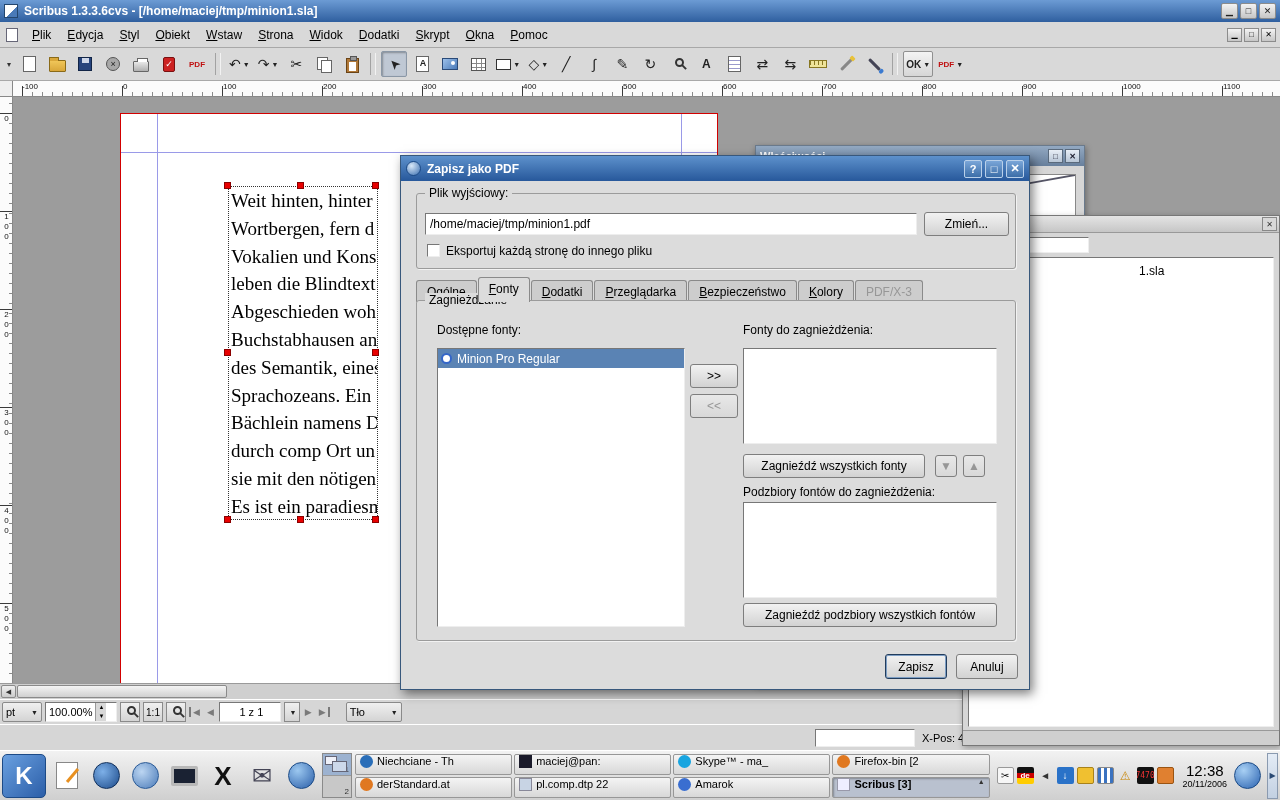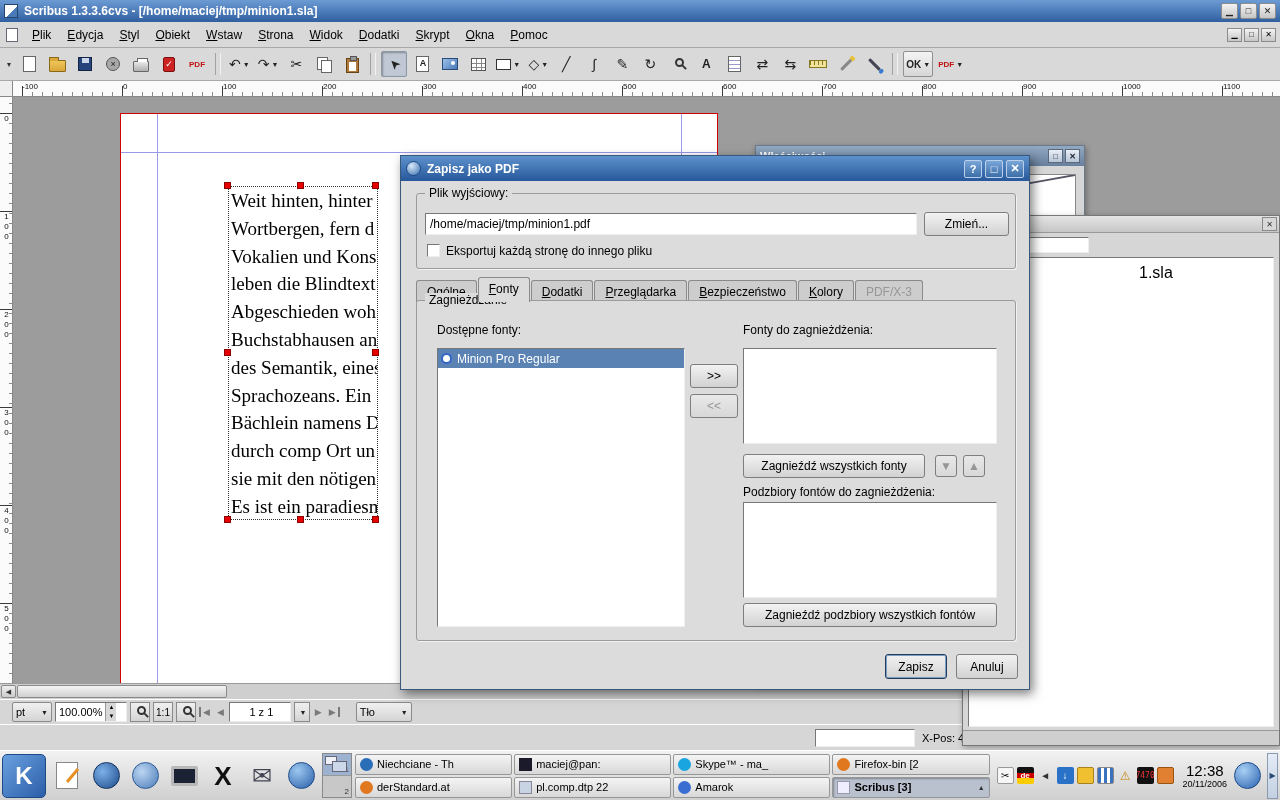--- a/index.html
+++ b/index.html
@@ -75,21 +75,21 @@
 
 .props-win{position:absolute;left:755px;top:145px;width:330px;height:540px;background:#d6d6d6;border:1px solid #6a7a8c;z-index:5;box-shadow:1px 2px 6px rgba(0,0,0,.35)}
 .props-title{height:20px;background:linear-gradient(180deg,#93a9c2,#68809d);display:flex;align-items:center;padding:0 4px;color:#fff;font-weight:bold;font-size:11px}
 .props-title .sp{flex:1}
 .sm-btn{width:15px;height:14px;margin-left:2px;background:linear-gradient(180deg,#e8eef6,#b8c6d6);border:1px solid #5a6a7c;font-size:8px;display:flex;align-items:center;justify-content:center;color:#223}
 .props-preview{position:absolute;left:8px;right:8px;top:28px;height:58px;background:#fff;border:1px solid #888}
 .side-win{position:absolute;left:962px;top:215px;width:318px;height:531px;background:#d6d6d6;border:1px solid #777;z-index:6;box-shadow:1px 2px 6px rgba(0,0,0,.3)}
 .side-title{height:17px;background:linear-gradient(180deg,#e4e4e4,#c6c6c6);border-bottom:1px solid #999;display:flex;align-items:center;justify-content:flex-end;padding:0 2px}
 .side-tool{position:absolute;left:6px;top:21px;width:120px;height:16px;background:#fff;border:1px solid;border-color:#777 #eee #eee #777}
 .side-content{position:absolute;left:5px;top:41px;right:5px;bottom:18px;background:#fff;border:1px solid;border-color:#777 #eee #eee #777}
-.side-item{position:absolute;left:170px;top:6px;font-size:16px}
+.side-item{position:absolute;left:170px;top:6px;font-size:12px}
 .side-status{position:absolute;left:0;right:0;bottom:0;height:15px;background:#cfcfcf;border-top:1px solid #999}
 
 
 .dialog{position:absolute;left:400px;top:155px;width:630px;height:535px;background:#dcdcdc;border:1px solid #38587c;box-shadow:3px 4px 10px rgba(0,0,0,.5);z-index:10}
 .dlg-title{position:absolute;left:0;top:0;width:100%;height:25px;background:linear-gradient(180deg,#5d91cc,#27589b);display:flex;align-items:center;padding:0 5px;color:#fff;font-weight:bold}
 .dlg-icon{width:15px;height:15px;border-radius:50%;background:radial-gradient(circle at 35% 30%,#d8e8f8,#3a6eb0);border:1px solid #1c4a86;margin-right:6px;flex:none}
 .dlg-title .sp{flex:1}
 .dlg-btn{width:18px;height:18px;margin-left:3px;border:1px solid #b9d0ea;border-radius:2px;background:linear-gradient(180deg,#7aa6d8,#3c6ea8);color:#fff;font-size:11px;display:flex;align-items:center;justify-content:center;font-weight:bold;flex:none}
 .dlg-body{position:absolute;left:0;top:25px;right:0;bottom:0}
 .dlg-body>*{position:absolute}
@@ -111,21 +111,21 @@
 .listbox{background:#fff;border:1px solid;border-color:#777 #eee #eee #777}
 .list-item{height:19px;display:flex;align-items:center;gap:5px;padding:0 3px;font-size:12px}
 .list-item.selected{background:#5a83b4;color:#fff}
 .font-icon{width:11px;height:11px;border-radius:50%;background:#fff;border:2px solid #3466c8;flex:none}
 .lbl{font-size:12px}
 
 
 .hscroll{position:absolute;left:0;top:683px;width:100%;height:16px;background:#cfcfcf;border-top:1px solid #9a9a9a}
 .sb-btn{position:absolute;top:1px;width:15px;height:13px;background:linear-gradient(180deg,#f0f0f0,#cccccc);border:1px solid #8a8a8a;border-radius:2px;font-size:7px;display:flex;align-items:center;justify-content:center;color:#333}
 .sb-thumb{position:absolute;left:17px;top:1px;width:210px;height:13px;background:linear-gradient(180deg,#f4f4f4,#d0d0d0);border:1px solid #8a8a8a;border-radius:2px}
-.controls{position:absolute;left:0;top:699px;width:100%;height:25px;background:#d6d6d6;border-top:1px solid #fff;display:flex;align-items:center;padding:0 12px;gap:3px}
+.controls{position:absolute;left:0;top:699px;width:100%;height:25px;background:#d6d6d6;border-top:1px solid #fff;display:flex;align-items:center;padding:0 2px;gap:3px}
 .combo{height:20px;background:linear-gradient(180deg,#f0f0f0,#d4d4d4);border:1px solid #8a8a8a;border-radius:2px;display:flex;align-items:center;justify-content:space-between;padding:0 3px;font-size:11px;gap:3px}
 .spin{height:20px;background:#fff;border:1px solid;border-color:#777 #eee #eee #777;display:flex;align-items:center;font-size:11px;padding-left:3px}
 .spin-arrows{display:flex;flex-direction:column;margin-left:3px;border-left:1px solid #999;height:100%}
 .spin-arrows span{font-size:6px;line-height:9px;padding:0 2px;background:#d8d8d8}
 .ctl-btn{height:20px;min-width:20px;background:linear-gradient(180deg,#f0f0f0,#d4d4d4);border:1px solid #8a8a8a;border-radius:0;display:flex;align-items:center;justify-content:center;font-size:10px;padding:0 2px}
 .nav{font-size:9px;color:#7a7a7a;padding:0 2px}
 .nav.bar-l{border-left:2px solid #7a7a7a}
 .nav.bar-r{border-right:2px solid #7a7a7a}
 .statusbar{position:absolute;left:0;top:724px;width:100%;height:26px;background:#d6d6d6;border-top:1px solid #fff}
 .statusbar>*{position:absolute}
@@ -142,21 +142,21 @@
 .li-x{font-size:26px;font-weight:bold;color:#111;line-height:1}
 .li-mail{font-size:24px;color:#445;line-height:1}
 .li-ball{width:27px;height:27px;border-radius:50%;background:radial-gradient(circle at 35% 30%,#9cc8f0,#2a5ea8);border:1px solid #1a4a86}
 .pager{width:30px;height:45px;border:1px solid #8a8a8a;display:flex;flex-direction:column;flex:none;background:#c8c8c8}
 .pgc{flex:1;position:relative;font-size:8px;color:#333;display:flex;align-items:flex-end;justify-content:flex-end;padding:1px 2px}
 .pgc.active{background:#9cb2d0}
 .pgc.active::before{content:"";position:absolute;left:2px;top:2px;width:10px;height:7px;background:#eef0f8;border:1px solid #667}
 .pgc.active::after{content:"";position:absolute;left:9px;top:7px;width:13px;height:9px;background:#ccd8ea;border:1px solid #667}
 .pgc+.pgc{border-top:1px solid #999}
 .tasks{flex:1;height:46px;display:grid;grid-template-columns:repeat(4,1fr);grid-auto-rows:21px;gap:2px;align-content:center}
-.task{display:flex;align-items:center;gap:4px;padding:8px 4px;background:linear-gradient(180deg,#f4f4f4,#d8d8d8);border:1px solid #979797;border-radius:2px;font-size:11px;overflow:hidden;white-space:nowrap}
+.task{display:flex;align-items:flex-start;gap:4px;padding:0 4px;background:linear-gradient(180deg,#f4f4f4,#d8d8d8);border:1px solid #979797;border-radius:2px;font-size:11px;overflow:hidden;white-space:nowrap}
 .task.active{background:#b9c1cf;box-shadow:inset 1px 1px 2px rgba(0,0,0,.3);font-weight:bold}
 .task-ico{width:13px;height:13px;flex:none}
 .t-round{border-radius:50%}
 .task-arrow{margin-left:auto;font-size:7px;color:#333}
 .tray{display:flex;align-items:center;gap:3px;margin-left:4px;flex:none}
 .tray-ico{width:17px;height:17px;display:flex;align-items:center;justify-content:center;font-size:10px;border-radius:2px;overflow:hidden}
 .clock{margin-left:6px;text-align:center;line-height:1.15;flex:none}
 .clock-time{font-size:15px}
 .clock-date{font-size:9px}
 .big-applet{width:27px;height:27px;border-radius:50%;background:radial-gradient(circle at 35% 30%,#a8d0f4,#2a62b0);border:1px solid #1a4a86;margin-left:4px;flex:none}

